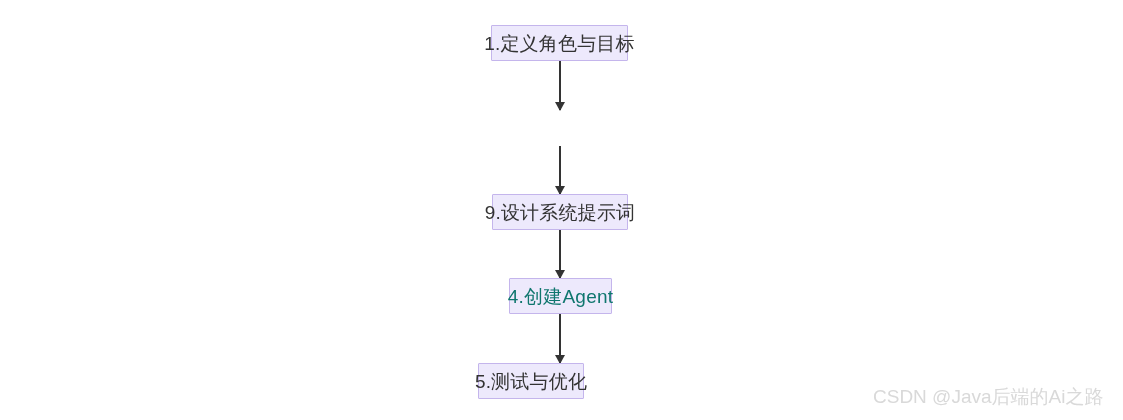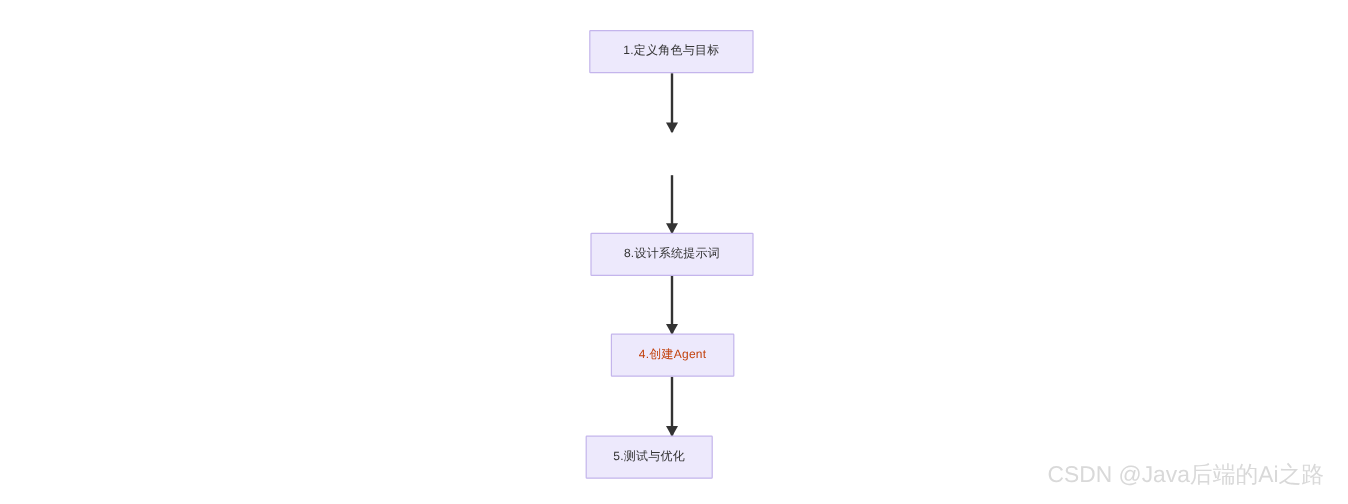--- a/index.html
+++ b/index.html
@@ -35,21 +35,21 @@
   .node {
     position: absolute;
     box-sizing: border-box;
     background: #ede9fc;
     border: 1px solid #c4b5ec;
     border-radius: 1px;
     display: flex;
     align-items: center;
     justify-content: center;
     color: #333333;
-    font-size: 10px;
+    font-size: 19px;
     line-height: 1;
     letter-spacing: 0.2px;
     white-space: nowrap;
     font-family: "Liberation Sans", "DejaVu Sans", sans-serif;
   }
 
   .node-label {
     display: block;
     padding: 0 2px;
   }
@@ -112,25 +112,25 @@
     </div>
     <div class="edge" style="left: 560px; top: 314px; height: 49px;">
       <div class="shaft" style="background: rgb(51, 51, 51);"></div>
       <div class="head" style="border-top-color: rgb(51, 51, 51);"></div>
     </div>
 
     <div class="node" style="left: 491px; top: 25px; width: 137px; height: 36px; background: rgb(237, 233, 252); border-color: rgb(196, 181, 236); color: rgb(51, 51, 51);">
       <span class="node-label">1.定义角色与目标</span>
     </div>
     <div class="node" style="left: 492px; top: 194px; width: 136px; height: 36px; background: rgb(237, 233, 252); border-color: rgb(196, 181, 236); color: rgb(51, 51, 51);">
-      <span class="node-label">8.设计系统提示词</span>
+      <span class="node-label">9.设计系统提示词</span>
     </div>
-    <div class="node" style="left: 509px; top: 278px; width: 103px; height: 36px; background: rgb(237, 233, 252); border-color: rgb(196, 181, 236); color: #c2410c;">
+    <div class="node" style="left: 509px; top: 278px; width: 103px; height: 36px; background: rgb(237, 233, 252); border-color: rgb(196, 181, 236); color: #0f766e;">
       <span class="node-label">4.创建Agent</span>
     </div>
-    <div class="node" style="left: 488px; top: 363px; width: 106px; height: 36px; background: rgb(237, 233, 252); border-color: rgb(196, 181, 236); color: rgb(51, 51, 51);">
+    <div class="node" style="left: 478px; top: 363px; width: 106px; height: 36px; background: rgb(237, 233, 252); border-color: rgb(196, 181, 236); color: rgb(51, 51, 51);">
       <span class="node-label">5.测试与优化</span>
     </div>
   </div>
 
   <div class="watermark" style="left: 873px; top: 387px; color: rgb(217, 217, 217);">CSDN @Java后端的Ai之路</div>
 
 </div>
 
 </body></html>

